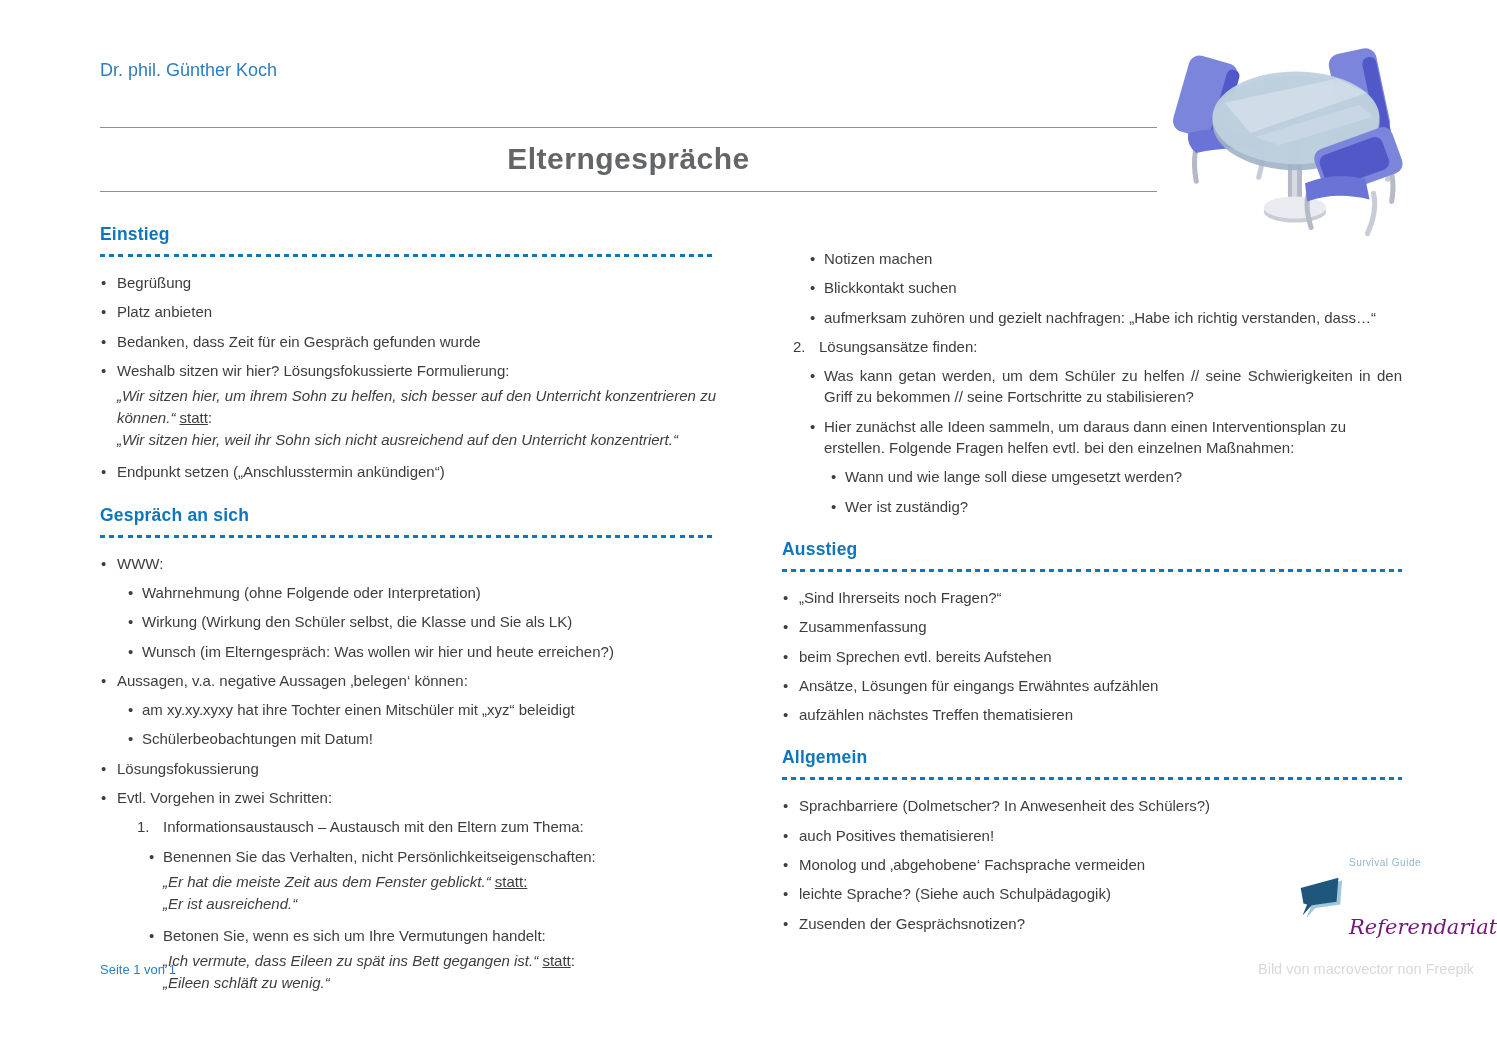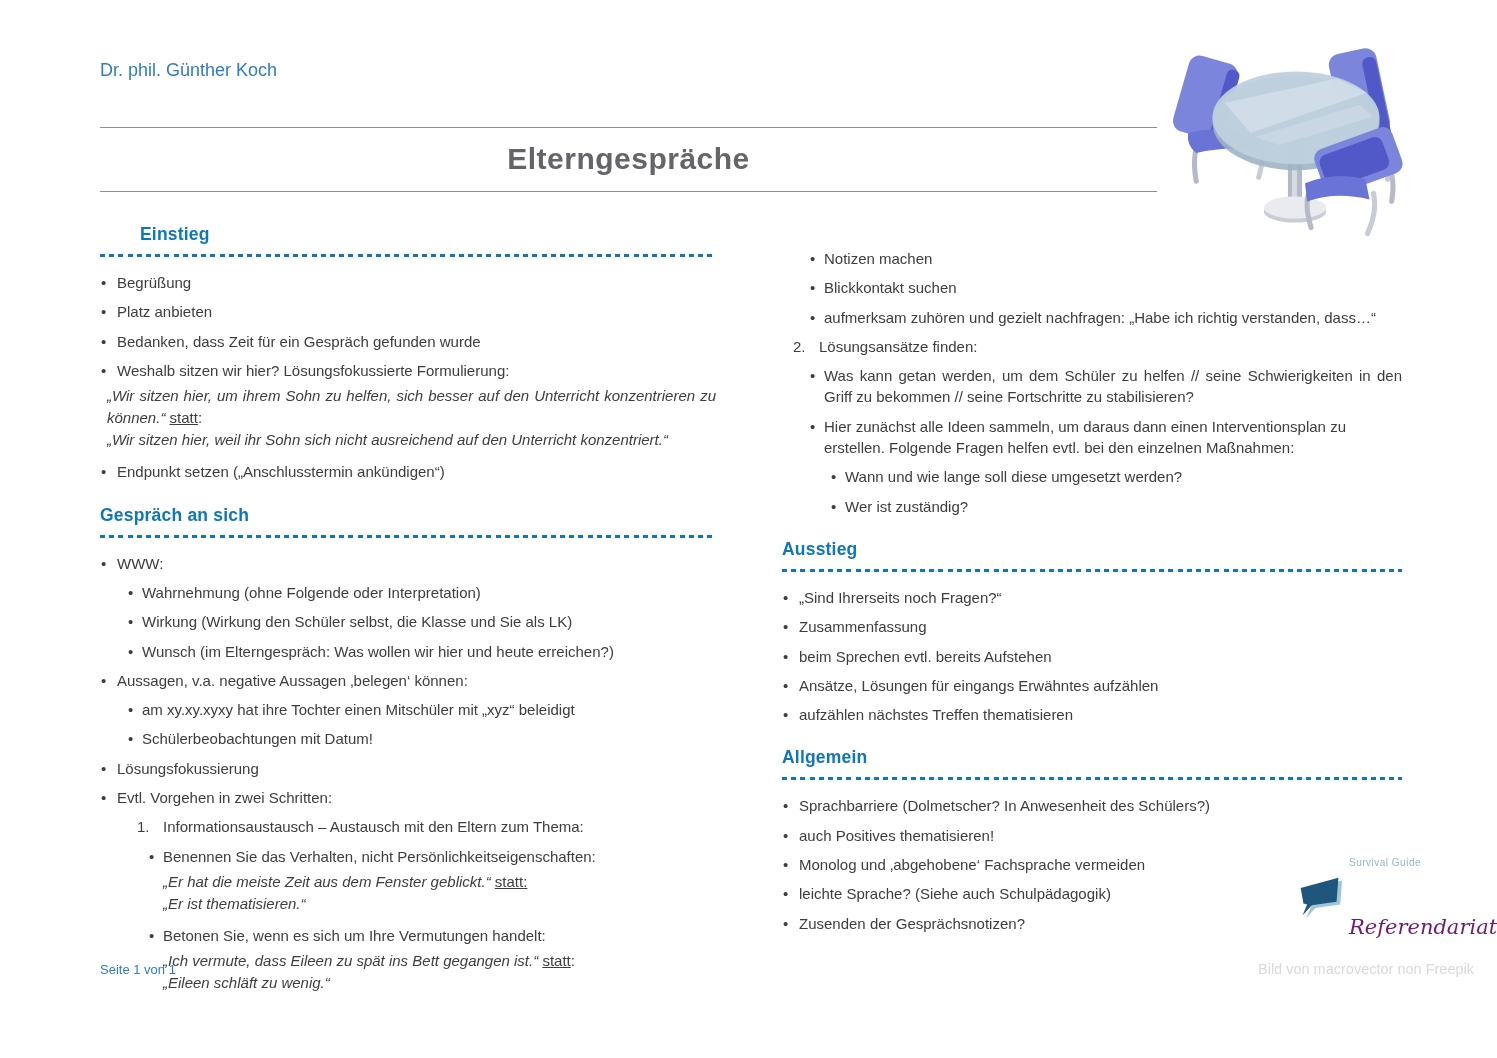--- a/index.html
+++ b/index.html
@@ -16,34 +16,34 @@
     margin:14px 0 15px;letter-spacing:0.5px;
   }
   .illus{position:absolute;left:1158px;top:40px;width:282px;height:202px;}
   .col{position:absolute;}
   #col-left{left:100px;top:224px;width:616px;}
   #col-right{left:782px;top:240px;width:620px;}
   h2.sec{
     margin:22px 0 0;font-size:17.5px;font-weight:bold;color:#0e76bc;
     letter-spacing:0.2px;
   }
-  h2.sec.first{margin-top:0;margin-left:40px;}
+  h2.sec.first{margin-top:0;}
   .dash{
     height:3px;margin:9px 0 15px;
     background:repeating-linear-gradient(90deg,#0e76bc 0 5px,transparent 5px 9.2px);
   }
   .item{position:relative;margin:8px 0;font-size:15px;line-height:1.42;}
   .item .marker{position:absolute;left:1px;top:0;}
   .lv1{margin-left:0;padding-left:17px;}
   .lv2{margin-left:27px;padding-left:15px;}
   .lv3{margin-left:48px;padding-left:15px;}
   .ln1{margin-left:36px;padding-left:27px;}
   .ln2{margin-left:10px;padding-left:27px;}
   .quote{font-size:15px;line-height:1.47;margin:-4px 0 10px;}
-  .quote.lv1{margin-left:7px;padding-left:0;}
+  .quote.lv1{margin-left:17px;padding-left:0;}
   .quote.lv3{margin-left:63px;padding-left:0;}
   .justify{text-align:justify;}
   .it{font-style:italic;}
   .un{text-decoration:underline;text-align:center;}
   .footer-left{position:absolute;left:100px;top:962px;font-size:13px;color:#2d7ec0;}
   .footer-right{position:absolute;right:23px;top:961px;font-size:14.5px;color:#d9d9d9;}
   .logo{position:absolute;left:1297px;top:872px;width:170px;height:52px;display:flex;align-items:center;}
   .logo-bubble{width:46px;height:48px;flex:0 0 auto;margin-right:6px;}
   .logo-text{display:flex;flex-direction:column;line-height:1.05;}
   .logo-line1{font-size:10px;color:#8fb8d0;letter-spacing:0.5px;}
@@ -121,21 +121,21 @@
     <div class="item lv2"><span class="marker">•</span><span><span>Wunsch (im Elterngespräch: Was wollen wir hier und heute erreichen?)</span></span></div>
     <div class="item lv1"><span class="marker">•</span><span><span>Aussagen, v.a. negative Aussagen ‚belegen‘ können:</span></span></div>
     <div class="item lv2"><span class="marker">•</span><span><span>am xy.xy.xyxy hat ihre Tochter einen Mitschüler mit „xyz“ beleidigt</span></span></div>
     <div class="item lv2"><span class="marker">•</span><span><span>Schülerbeobachtungen mit Datum!</span></span></div>
     <div class="item lv1"><span class="marker">•</span><span><span>Lösungsfokussierung</span></span></div>
     <div class="item lv1"><span class="marker">•</span><span><span>Evtl. Vorgehen in zwei Schritten:</span></span></div>
     <div class="item ln1"><span class="marker">1.</span><span><span>Informationsaustausch – Austausch mit den Eltern zum Thema:</span></span></div>
     <div class="item lv3"><span class="marker">•</span><span><span>Benennen Sie das Verhalten, nicht Persönlichkeitseigenschaften:</span></span></div>
     <div class="quote lv3">
       <div><span class="it">„Er hat die meiste Zeit aus dem Fenster geblickt.“ </span><span class="un">statt:</span></div>
-      <div><span class="it">„Er ist thematisieren.“</span></div>
+      <div><span class="it">„Er ist ausreichend.“</span></div>
     </div>
     <div class="item lv3"><span class="marker">•</span><span><span>Betonen Sie, wenn es sich um Ihre Vermutungen handelt:</span></span></div>
     <div class="quote lv3">
       <div><span class="it">„Ich vermute, dass Eileen zu spät ins Bett gegangen ist.“ </span><span class="un">statt</span><span>:</span></div>
       <div><span class="it">„Eileen schläft zu wenig.“</span></div>
     </div>
   </div>
 <div class="col" id="col-right">
     <div class="item lv2"><span class="marker">•</span><span><span>Notizen machen</span></span></div>
     <div class="item lv2"><span class="marker">•</span><span><span>Blickkontakt suchen</span></span></div>

